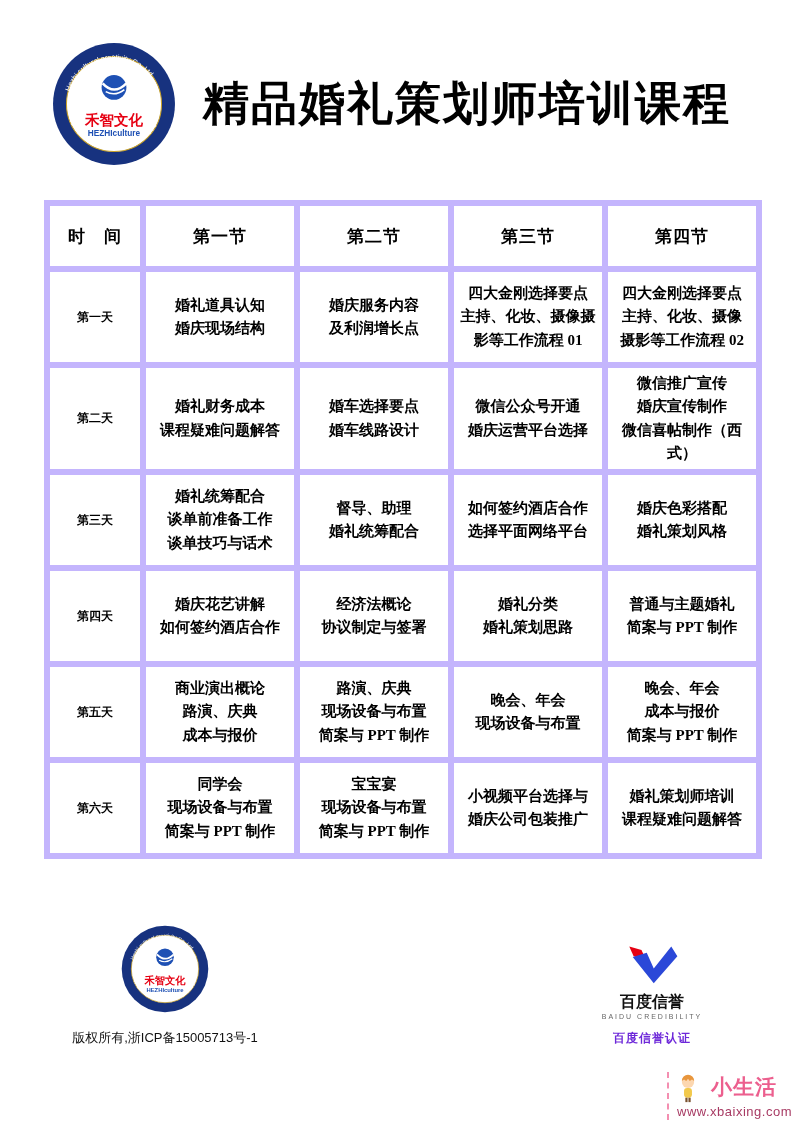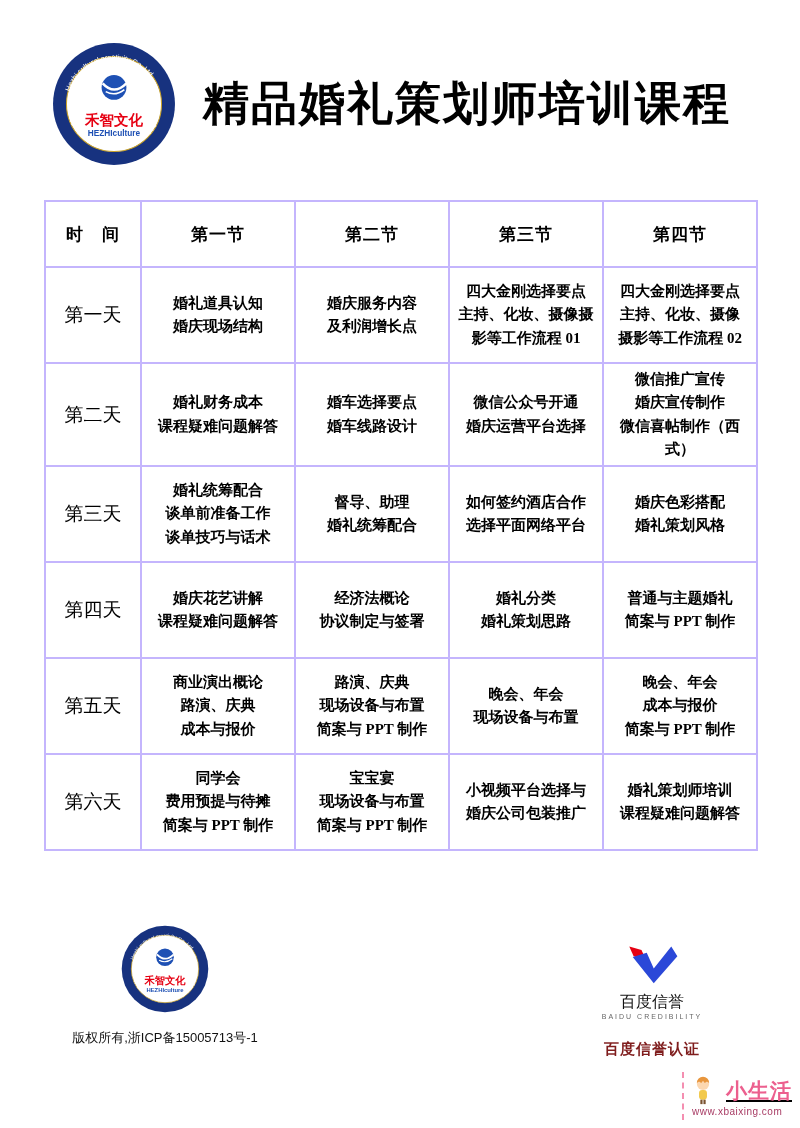--- a/index.html
+++ b/index.html
@@ -23,66 +23,66 @@
   }
 
   
   .course-table {
     position:absolute; top:200px; left:44px;
     width:712px; border-collapse:collapse; table-layout:fixed;
   }
   .course-table col.c-time { width:96px; }
   .course-table col.c-sess { width:154px; }
   .course-table th, .course-table td {
-    border:2px solid #c4b5fd; text-align:center; vertical-align:middle; color:#000;
+    border:6px solid #c4b5fd; text-align:center; vertical-align:middle; color:#000;
   }
   .course-table th {
     height:66px; font-size:17px; font-weight:bold; white-space:pre; letter-spacing:1px;
   }
   .course-table td {
     height:96px; font-size:15px; line-height:1.55; white-space:pre-line; font-weight:600;
     padding:4px 2px;
   }
-  .course-table td.day { font-size:19px; font-weight:normal; white-space:pre; }
+  .course-table td.day { font-size:12px; font-weight:bold; white-space:pre; }
 
   
   .f-left  { position:absolute; top:925px; left:65px;  width:200px; text-align:center; }
   .f-mid   { position:absolute; top:928px; left:310px; width:220px; text-align:center; }
   .f-right { position:absolute; top:944px; left:572px; width:160px; text-align:center; }
 
   .logo-bottom { width:88px; height:88px; }
   .badge-svg   { width:78px; height:80px; }
   .baidu-svg   { width:56px; height:40px; }
 
   .copyright {
     margin-top:12px; font-size:13px; color:#111;
     font-family:Liberation Sans, sans-serif;
   }
   .police-caption {
     margin-top:13px; font-size:16px; font-weight:bold; color:#000;
     font-family:"Liberation Sans", sans-serif; letter-spacing:0.5px;
   }
-  .baidu-cn { margin-top:4px; font-size:16px; font-weight:normal; color:#111;
+  .baidu-cn { margin-top:4px; font-size:16px; font-weight:bold; color:#111;
     font-family:"Liberation Sans", sans-serif; }
   .baidu-en { font-size:7px; letter-spacing:2px; color:#666;
     font-family:"Liberation Sans", sans-serif; }
-  .baidu-cert { margin-top:20px; font-size:15px; color:#7f1d1d; font-weight:600;
+  .baidu-cert { margin-top:10px; font-size:12px; color:#6d28d9; font-weight:600;
     font-family:"Liberation Sans", sans-serif; letter-spacing:1px; }
 
   
   .watermark {
     position:absolute; right:8px; bottom:8px;
     display:flex; align-items:center;
     font-family:"Liberation Sans", sans-serif;
   }
   .wm-line { border-left:2px dashed #f48fb1; height:48px; margin-right:8px; }
-  .wm-top { display:flex; align-items:flex-end; gap:12px;text-decoration:underline; }
+  .wm-top { display:flex; align-items:flex-start; gap:12px; }
   .wm-icon { width:22px; height:30px; }
   .wm-title { font-size:21px; font-weight:bold; color:#ec5f8e; letter-spacing:1px; }
-  .wm-url { font-size:10px; color:#a73a63; margin-top:1px; letter-spacing:0.5px; }
+  .wm-url { font-size:13px; color:#a73a63; margin-top:1px; letter-spacing:0.5px; }
 
   .defs-holder { position:absolute; width:0; height:0; overflow:hidden; }
 </style>
 </head>
 <body>
 
 <svg class="defs-holder" aria-hidden="true">
   <defs>
     <symbol id="hezhi-logo" viewBox="0 0 120 120">
       <circle cx="60" cy="60" r="59" fill="#17327f"></circle>
@@ -193,21 +193,21 @@
         <td>督导、助理
 婚礼统筹配合</td>
         <td>如何签约酒店合作
 选择平面网络平台</td>
         <td>婚庆色彩搭配
 婚礼策划风格</td>
       </tr>
       <tr>
         <td class="day">第四天</td>
         <td>婚庆花艺讲解
-课程疑难问题解答</td>
+如何签约酒店合作</td>
         <td>经济法概论
 协议制定与签署</td>
         <td>婚礼分类
 婚礼策划思路</td>
         <td>普通与主题婚礼
 简案与 PPT 制作</td>
       </tr>
       <tr>
         <td class="day">第五天</td>
         <td>商业演出概论
@@ -218,21 +218,21 @@
 简案与 PPT 制作</td>
         <td>晚会、年会
 现场设备与布置</td>
         <td>晚会、年会
 成本与报价
 简案与 PPT 制作</td>
       </tr>
       <tr>
         <td class="day">第六天</td>
         <td>同学会
-费用预提与待摊
+现场设备与布置
 简案与 PPT 制作</td>
         <td>宝宝宴
 现场设备与布置
 简案与 PPT 制作</td>
         <td>小视频平台选择与
 婚庆公司包装推广</td>
         <td>婚礼策划师培训
 课程疑难问题解答</td>
       </tr>
     </tbody>

